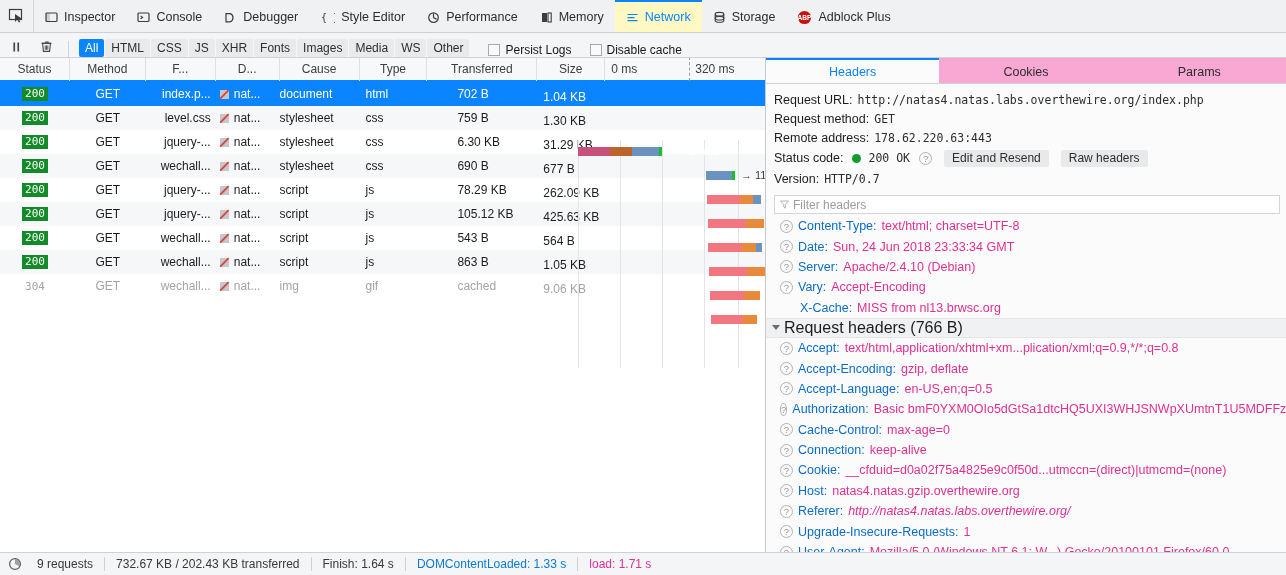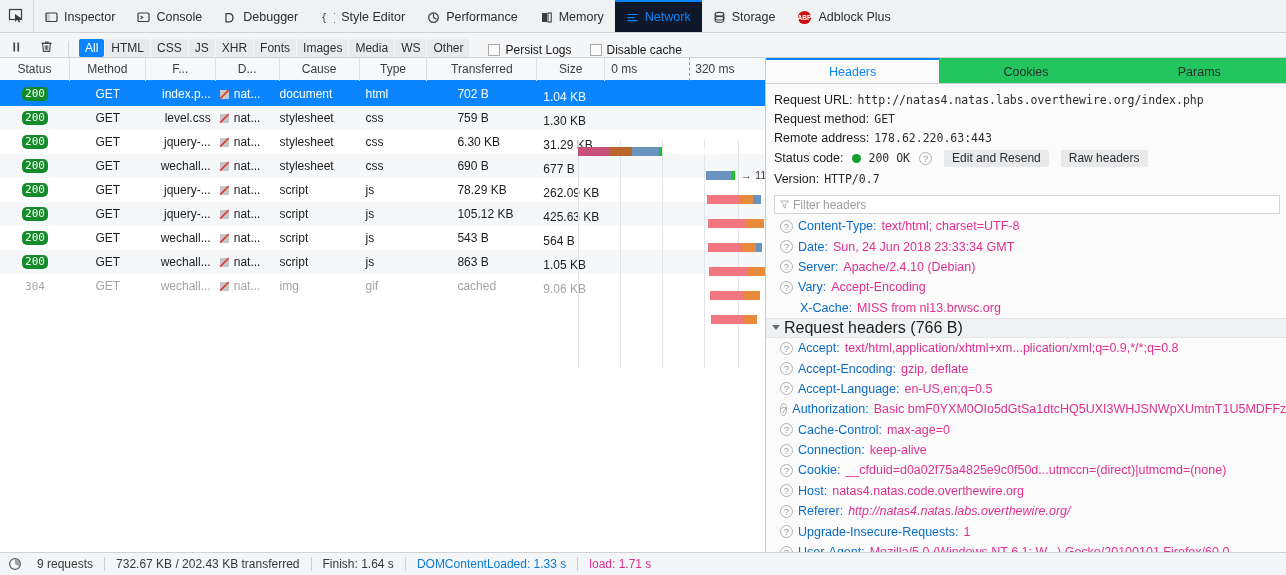--- a/index.html
+++ b/index.html
@@ -32,21 +32,21 @@
     padding: 0 11px;
     color: #2a2c2e;
     cursor: pointer;
     border-top: 2px solid transparent;
     white-space: nowrap;
     font-size: 12.5px;
   }
   .tab.selected {
     color: #0a84ff;
     border-top: 2px solid #0a84ff;
-    background: #0f172a;
+    background: #fef9c3;
   }
   .tab .ico { display: flex; align-items: center; }
 
   
   .filter-bar {
     height: 25px; min-height: 25px;
     background: #f4f5f6;
     border-bottom: 1px solid #d0d1d2;
     display: flex; align-items: flex-end;
     padding: 0 4px;
@@ -139,21 +139,21 @@
   .td.cause { justify-content: flex-start; }
   .td.type { justify-content: flex-start; padding-left: 6px; }
   .td.trans { justify-content: flex-start; padding-left: 30px; }
   .td.size { justify-content: flex-start; padding-left: 6px; margin-top: 6px; }
   .td.wf { position: relative; width: 160px; height: 24px; }
 
   .status-pill {
     display: inline-block;
     min-width: 26px; text-align: center;
     background: #128b28; color: #fff;
-    border-radius: 5px;
+    border-radius: 0;
     font-family: "DejaVu Sans Mono", monospace;
     font-size: 11px;
     padding: 1px 3px; line-height: 12px;
   }
   .status-plain {
     font-family: "DejaVu Sans Mono", monospace;
     font-size: 11px; color: #a2a4a6;
   }
 
   
@@ -184,21 +184,21 @@
     font-size: 12px; color: #36383a;
   }
   .sb-item { padding: 0 11px; white-space: nowrap; }
   .sb-div { width: 1px; height: 14px; background: #cfd0d1; }
   .sb-dcl { color: #0a7ad8; }
   .sb-load { color: #e0308f; }
 
   
   .detail-tabs {
     height: 26px; min-height: 26px;
-    background: #22c55e;
+    background: #f9a8d4;
     border-bottom: 1px solid #d0d1d2;
     display: flex; align-items: stretch;
   }
   .dtab {
     flex: 1;
     display: flex; align-items: center; justify-content: center;
     cursor: pointer; font-size: 12.5px; color: #2b2d2f;
     border-top: 2px solid transparent;
   }
   .dtab.selected { color: #0a84ff; border-top: 2px solid #0a84ff; background: #fbfbfc; }
@@ -799,21 +799,21 @@
               <span class="hdr-val">keep-alive</span>
             </div>
             <div class="hdr-line">
               <span class="qmark" style="margin-left: 0px;">?</span>
               <span class="hdr-name">Cookie:</span>
               <span class="hdr-val">__cfduid=d0a02f75a4825e9c0f50d...utmccn=(direct)|utmcmd=(none)</span>
             </div>
             <div class="hdr-line">
               <span class="qmark" style="margin-left: 0px;">?</span>
               <span class="hdr-name">Host:</span>
-              <span class="hdr-val">natas4.natas.code.overthewire.org</span>
+              <span class="hdr-val">natas4.natas.gzip.overthewire.org</span>
             </div>
             <div class="hdr-line">
               <span class="qmark" style="margin-left: 0px;">?</span>
               <span class="hdr-name">Referer:</span>
               <span class="hdr-val italic">http://natas4.natas.labs.overthewire.org/</span>
             </div>
             <div class="hdr-line">
               <span class="qmark" style="margin-left: 0px;">?</span>
               <span class="hdr-name">Upgrade-Insecure-Requests:</span>
               <span class="hdr-val">1</span>

